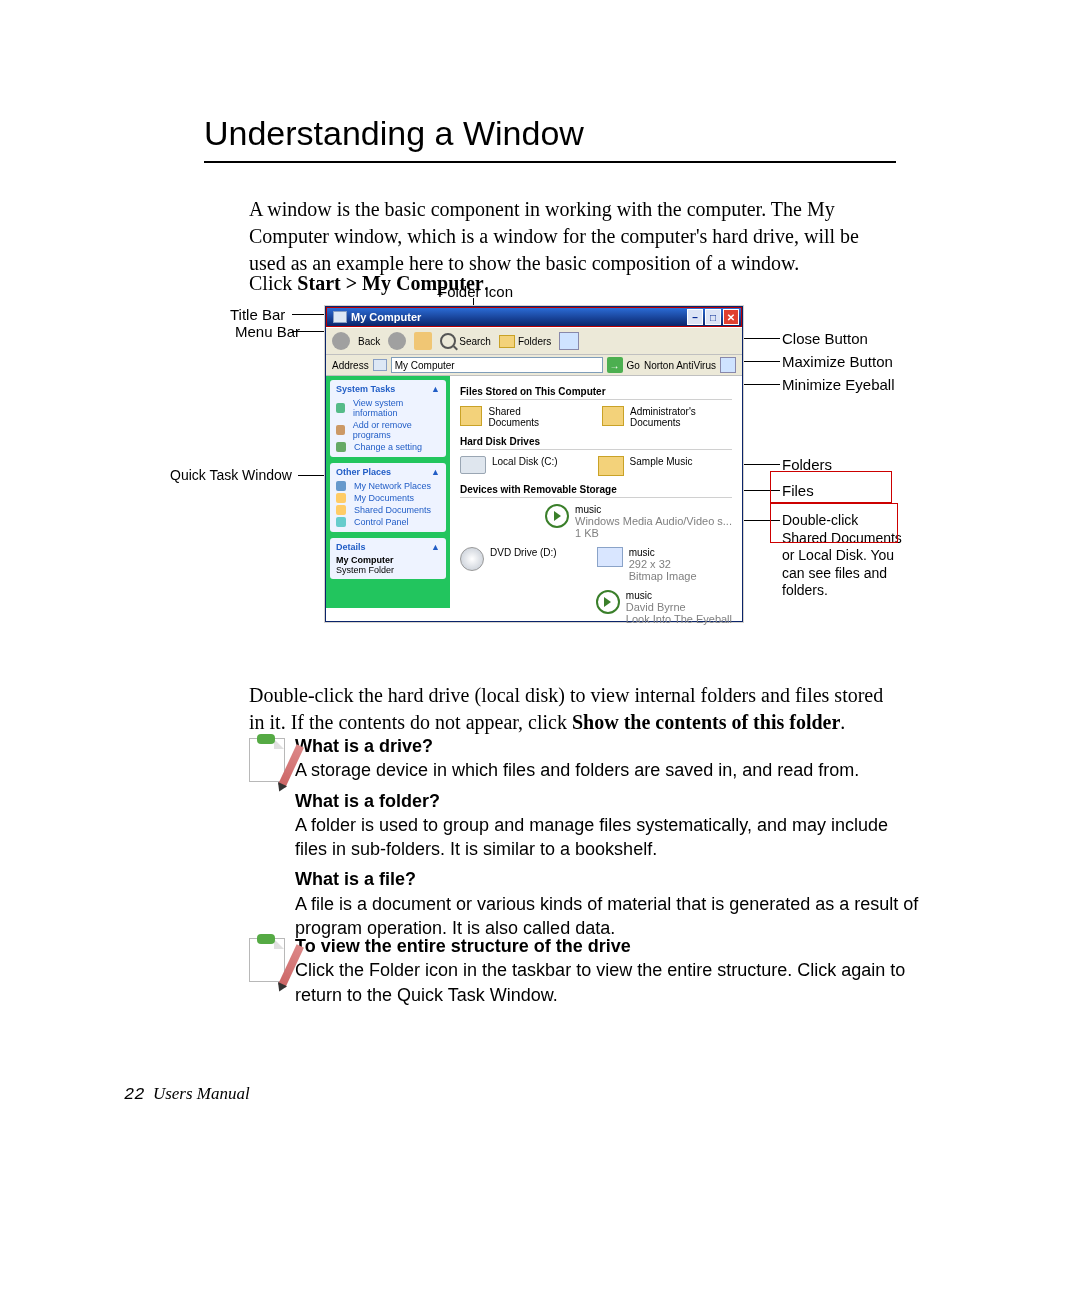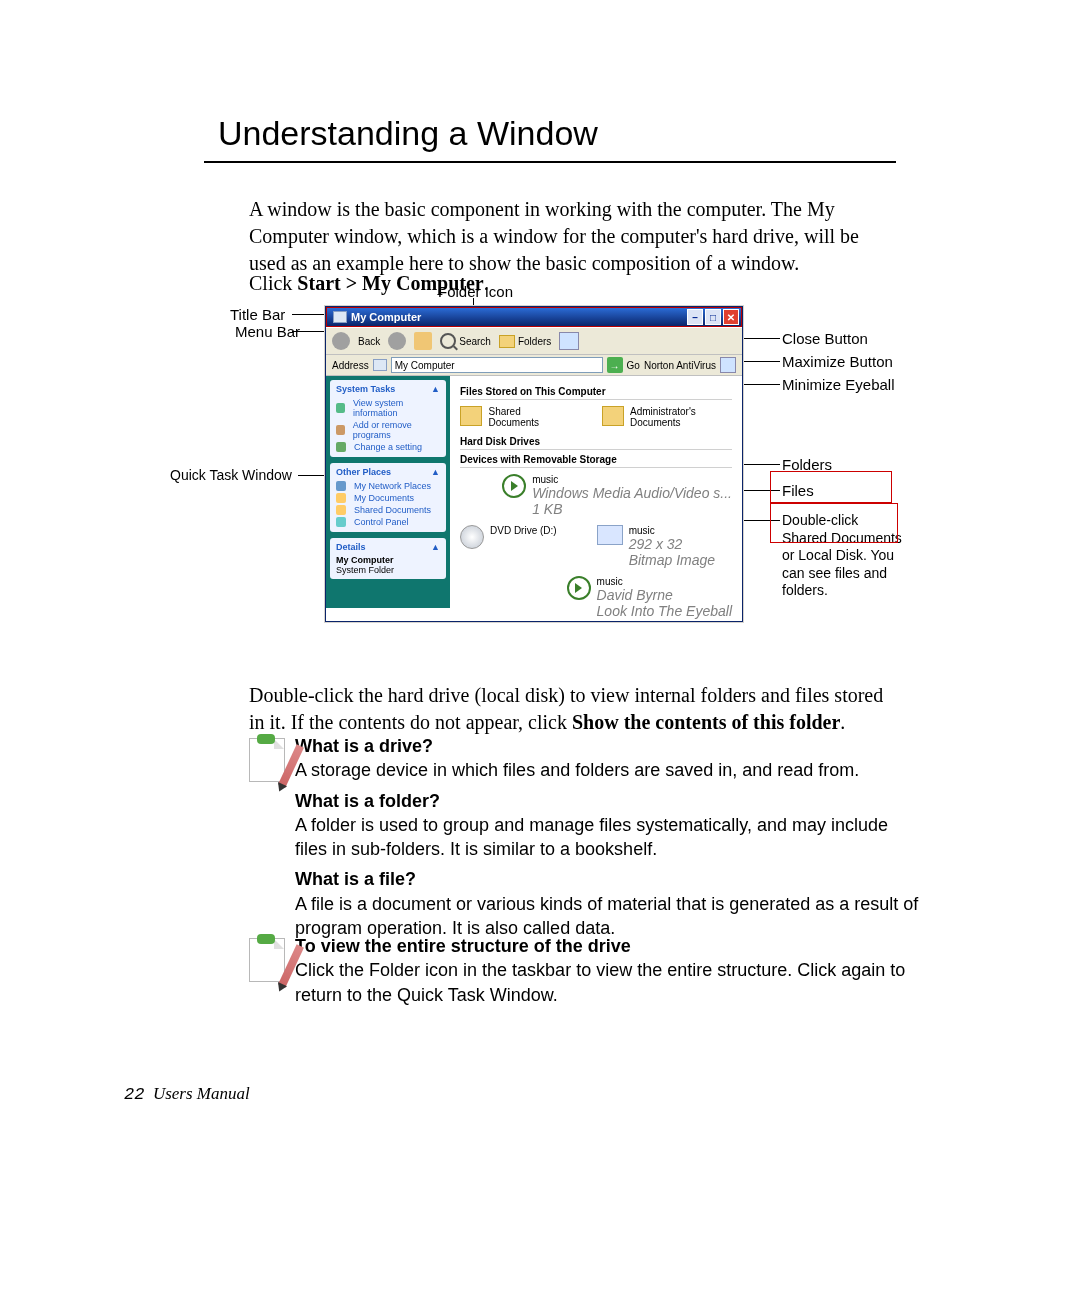--- a/index.html
+++ b/index.html
@@ -1,17 +1,17 @@
 <!DOCTYPE html>
 <html><head>
 <meta charset="utf-8">
 <style>
   html,body { margin:0; padding:0; background:#fff; font-family:"Times New Roman",serif; color:#000; }
   .page { width:1080px; height:1309px; position:relative; background:#fff; }
-  h1 { font-family:Arial,Helvetica,sans-serif; font-weight:400; font-size:34px; margin:0 0 8px 14px; }
+  h1 { font-family:Arial,Helvetica,sans-serif; font-weight:400; font-size:34px; margin:0 0 8px 0; }
   .rule { border:0; border-top:2px solid #000; margin:0 0 18px 0; }
   .header-wrap { position:absolute; left:204px; top:114px; width:692px; }
   .intro-para { position:absolute; left:249px; top:176px; width:640px; font-size:20px; line-height:1.35; }
   .click-line { position:absolute; left:249px; top:252px; width:640px; font-size:20px; }
   strong { font-weight:700; }
 
   
   .ann-wrap { position:absolute; left:170px; top:280px; width:740px; height:350px; font-family:Arial,Helvetica,sans-serif; }
   .ann-label { position:absolute; font-size:15px; color:#000; }
   .ann-label-s { font-size:14px; }
@@ -33,36 +33,36 @@
   .tb-ico.up{ background:#f0c674; border-radius:2px; }
   .tb-folders{ display:flex; align-items:center; gap:3px; }
   .tb-folders .mag{ width:12px;height:12px;border:2px solid #555;border-radius:50%; position:relative; }
   .tb-folders .mag:after{content:"";position:absolute;width:5px;height:2px;background:#555;right:-4px;bottom:-2px;transform:rotate(45deg);}
   .tb-views{ width:18px;height:16px;border:1px solid #88a; background:#cfe3ff; }
   .tb-fold-ico{ width:14px; height:11px; background:#f3d27a; border:1px solid #c9a227; }
   .addr { height:20px; background:#ece9d8; display:flex; align-items:center; gap:4px; padding:0 6px; font-size:10px; border-bottom:1px solid #c0c0c0; }
   .addr input { flex:1; height:14px; font-size:10px; padding:0 3px; border:1px solid #7f9db9; }
   .go{ width:16px; height:16px; background:#4caf50; border-radius:2px; display:flex; align-items:center; justify-content:center; color:#fff; font-size:10px; }
   .xpbody { display:flex; height:232px; }
-  .sidepanel { width:116px; background:#0f766e; padding:4px; display:flex; flex-direction:column; gap:6px; }
+  .sidepanel { width:116px; background:#22c55e; padding:4px; display:flex; flex-direction:column; gap:6px; }
   .task { background:#eef3ff; border-radius:3px; padding:4px 6px; font-size:9px; color:#215dc6; }
   .task .hd{ font-weight:700; color:#215dc6; display:flex; justify-content:space-between; }
   .task ul{ margin:3px 0 0 0; padding:0; list-style:none; }
   .task li{ padding:1px 0; display:flex; gap:8px; align-items:center; }
   .bullet-ico{ width:10px; height:10px; background:#5b8; border-radius:2px; }
   .content { flex:1; padding:6px 10px; font-size:10px; }
   .sec-h{ font-weight:700; margin:4px 0 2px; border-bottom:1px solid #d0d0d0; padding-bottom:2px; }
   .row{ display:flex; gap:40px; padding:4px 0; }
   .fitem{ display:flex; gap:6px; align-items:flex-start; }
   .fold{ width:24px; height:18px; background:#f3d27a; border:1px solid #c9a227; }
   .disk{ width:24px; height:16px; background:#dfe6ee; border:1px solid #9aa6b3; border-radius:2px; }
   .cd{ width:22px; height:22px; border-radius:50%; background:radial-gradient(#fff,#bfc6d0); border:1px solid #999; }
   .play{ width:20px; height:20px; border-radius:50%; border:2px solid #3a7f2a; display:flex; align-items:center; justify-content:center; }
   .play:after{content:"";border-left:7px solid #3a7f2a;border-top:5px solid transparent;border-bottom:5px solid transparent;}
-  .sub{ color:#808080; font-size:14px;font-style:italic; }
+  .sub{ color:#808080; font-size:11px; }
   .redbox{ position:absolute; border:1px solid #c00; pointer-events:none; }
 
   
   .body-para2 { position:absolute; left:249px; top:662px; width:640px; font-size:20px; line-height:1.35; }
 
   
   .note-block { position:absolute; display:flex; width:670px; }
   .note1 { left:249px; top:734px; }
   .note2 { left:249px; top:934px; }
   .pencil-ico { width:46px; height:54px; position:relative; }
@@ -217,20 +217,30 @@
             <div class="fitem">
                 <span class="fold"></span>
                 <span>Shared Documents</span>
               </div>
             <div class="fitem">
                 <span class="fold"></span>
                 <span>Administrator's Documents</span>
               </div>
           </div>
           <div class="sec-h">Hard Disk Drives</div>
+          <div class="row">
+            <div class="fitem">
+                <span class="disk"></span>
+                <span>Local Disk (C:)</span>
+              </div>
+            <div class="fitem">
+                <span class="fold"></span>
+                <span>Sample Music</span>
+              </div>
+          </div>
           <div class="sec-h">Devices with Removable Storage</div>
           <div class="row" style="gap:20px;">
             <div></div>
             <div class="fitem" style="margin-left:auto;">
                 <span class="play"></span>
                 <span><span>music</span><br><span class="sub">Windows Media Audio/Video s...</span><br><span class="sub">1 KB</span></span>
               </div>
           </div>
           <div class="row">
             <div class="fitem">

